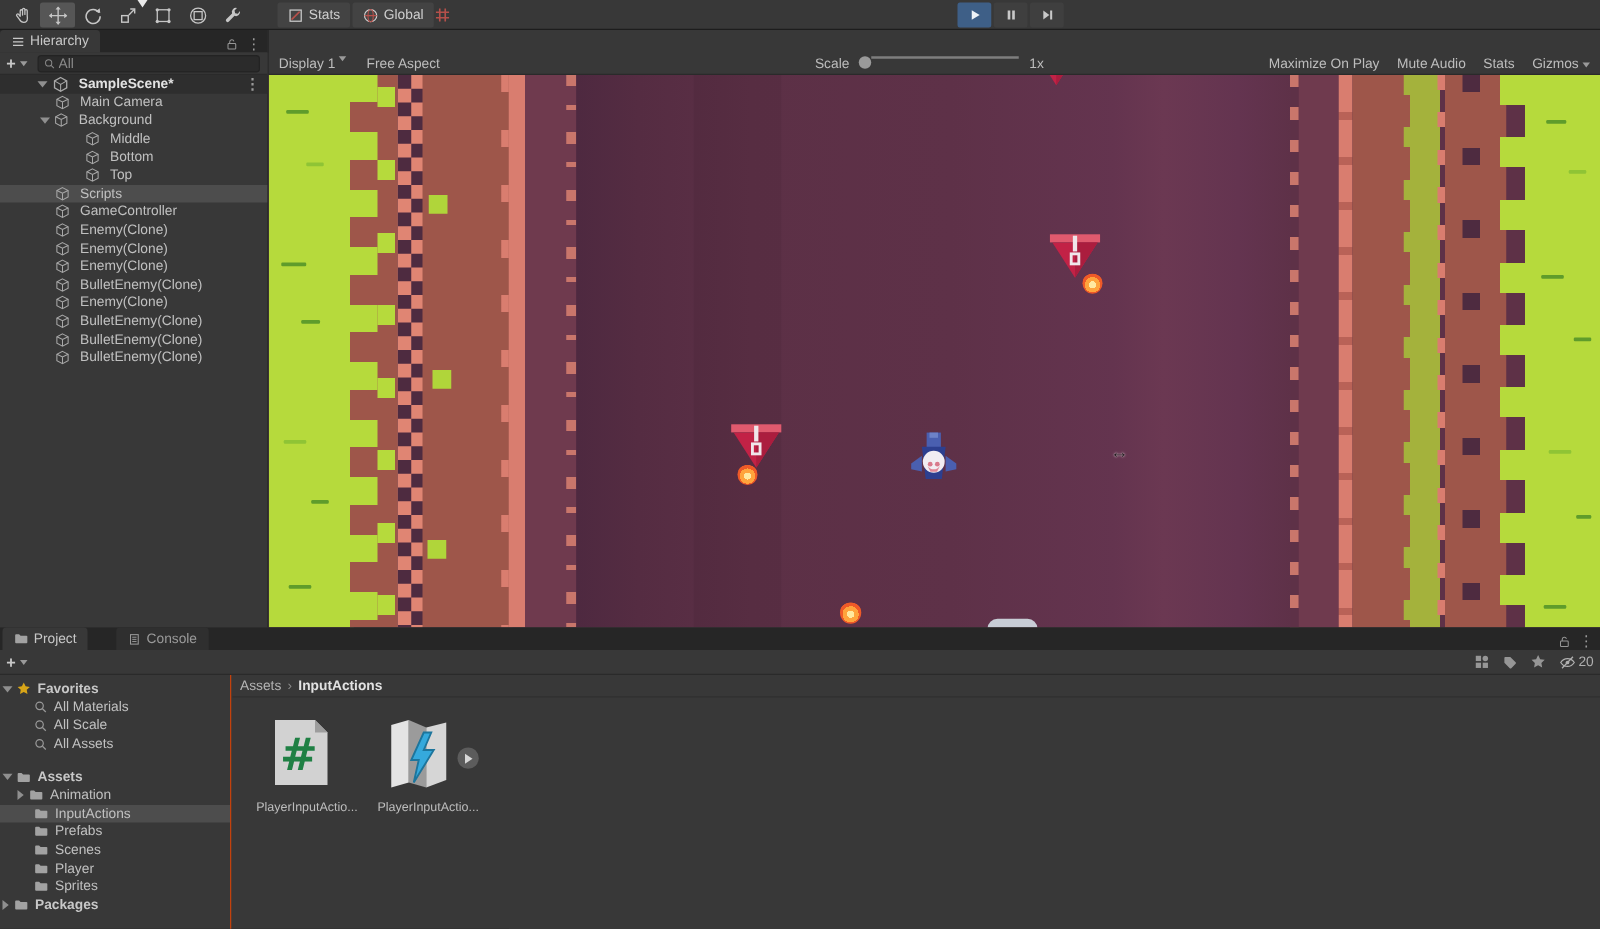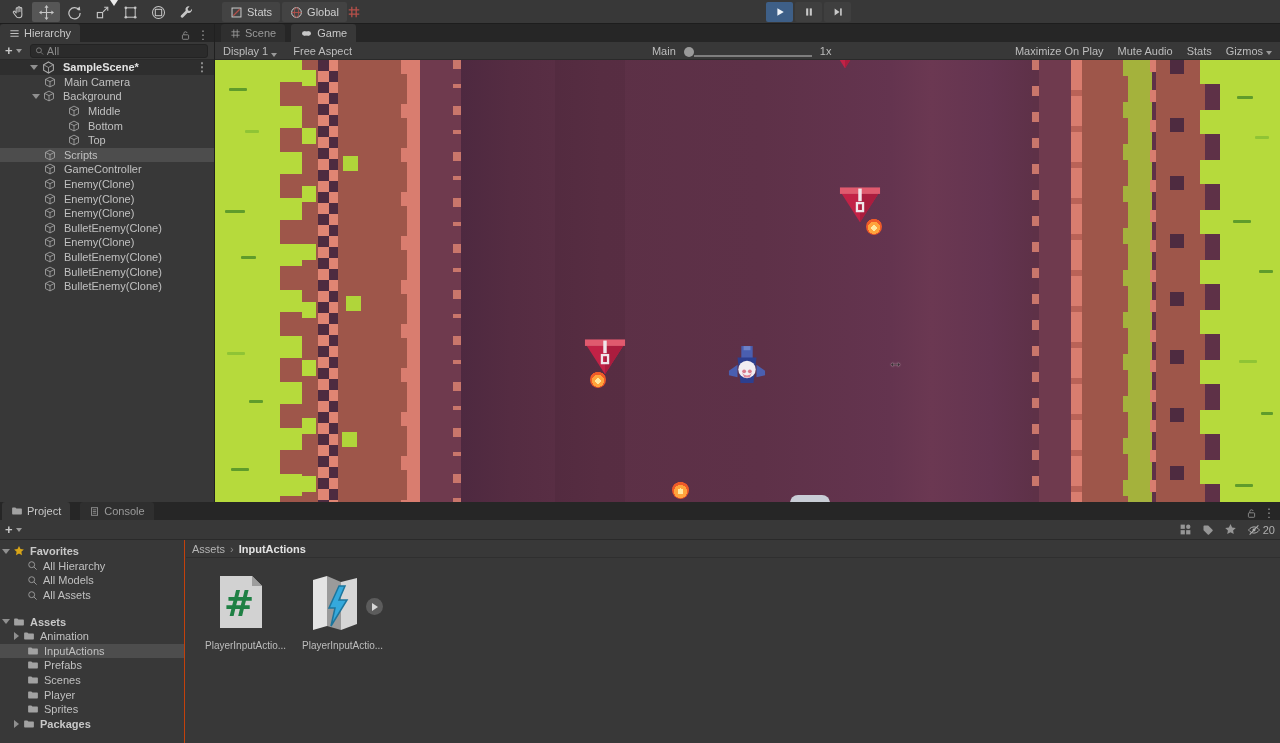--- a/index.html
+++ b/index.html
@@ -21,21 +21,21 @@
     background:#434343; color:#cfcfcf; border-radius:2px; margin-right:2px; }
   .playgroup { position:absolute; left:766px; top:2px; display:flex; gap:2px; }
   .playbtn { width:27px; height:20px; background:#3f3f3f; border-radius:2px;
     display:flex; align-items:center; justify-content:center; color:#c8c8c8; }
   .playbtn.active { background:#3e5f87; color:#eef3f8; }
 
   
   .tabstrip { position:absolute; left:0; top:0; right:0; height:18px; background:#262626;
     display:flex; align-items:flex-end; }
   .tab { height:18px; display:flex; align-items:center; gap:4px; padding:0 9px;
-    background:#2f2f2f; color:#9a9a9a; border-radius:3px 3px 0 0; margin-right:6px; }
+    background:#2f2f2f; color:#9a9a9a; border-radius:3px 3px 0 0; margin-right:19px; }
   .tab.active { background:#383838; color:#c8c8c8; }
   .panelbar { position:absolute; left:0; right:0; height:18px; background:#383838;
     border-bottom:1px solid #2a2a2a; display:flex; align-items:center; }
   .searchpill { height:14px; background:#2b2b2b; border:1px solid #232323; border-radius:3px;
     display:flex; align-items:center; padding:0 4px; color:#8b8b8b; }
   .searchpill input { background:transparent; border:none; outline:none; color:#cfcfcf;
     font-family:"Liberation Sans",sans-serif; font-size:11px; width:100%; }
   .searchpill input::placeholder { color:#8b8b8b; }
   .winicons { margin-left:auto; display:flex; align-items:center; gap:6px; padding-right:5px; color:#969696; }
   .kebab { font-size:12px; color:#9a9a9a; letter-spacing:0; }
@@ -54,21 +54,21 @@
   .h-row { position:relative; height:14.6px; display:flex; align-items:center; color:#c0c0c0; }
   .h-row .lbl { margin-left:8px; white-space:nowrap; }
   .h-row.scene { background:#2e2e2e; color:#e3e3e3; font-weight:bold; }
   .h-row.sel { background:#4d4d4d; }
   .h-ico { color:#a9a9a9; display:flex; }
   .ind1 { padding-left:44px; } .ind2 { padding-left:68px; }
 
   
   #game-panel { position:absolute; left:215px; top:24px; width:1065px; height:478px; background:#383838; }
   #game-controls { top:18px; }
-  .gc-item { display:flex; align-items:flex-end; margin-left:8px; color:#bdbdbd; white-space:nowrap; }
+  .gc-item { display:flex; align-items:flex-start; margin-left:8px; color:#bdbdbd; white-space:nowrap; }
   .gc-right { margin-left:auto; display:flex; align-items:center; gap:14px; padding-right:8px; color:#bdbdbd; }
   #viewport { position:absolute; left:0; top:36px; width:1065px; height:442px; overflow:hidden;
     background:#5e3147; }
   .band { position:absolute; top:0; bottom:0; }
   .dash { position:absolute; height:2.5px; background:#5f9c2b; border-radius:1px; }
   .gblock { position:absolute; width:15px; height:15px; background:#b0d53a; }
   .sprite { position:absolute; }
   .fireball { position:absolute; border-radius:50%;
     background:radial-gradient(circle at 50% 58%, #ffe9a0 0 22%, #ffa43c 22% 48%, #ef5a28 48% 68%, rgba(150,30,20,0) 72%); }
   #resize-cursor { position:absolute; color:#241b20; font-size:15px; font-weight:bold;
@@ -332,45 +332,31 @@
           <svg class="i" width="12" height="12" viewBox="0 0 16 16">
             <use href="#sym-cube"></use>
           </svg>
         </span>
         <span class="lbl">BulletEnemy(Clone)</span>
       </div>
   </div>
 </div>
 
 <div id="game-panel">
-  <div class="tabstrip">
-    <div class="tab" style="margin-left:6px">
-      <svg class="i" width="11" height="11" viewBox="0 0 16 16">
-          <use href="#sym-hash"></use>
-        </svg>
-      <span>Scene</span>
-    </div>
-    <div class="tab active">
-      <svg class="i" width="13" height="11" viewBox="0 0 16 16">
-          <use href="#sym-gamepad"></use>
-        </svg>
-      <span>Game</span>
-    </div>
-  </div>
   <div class="panelbar" id="game-controls">
     <div class="gc-item">
         <span>Display 1</span>
         <span class="caret"></span>
       </div>
     <div class="gc-item" style="margin-left:16px">
         <span>Free Aspect</span>
       </div>
     <span class="caret abs" style="left:624px;top:25px"></span>
     <div class="gc-item" style="margin-left:300px">
-      <span>Main</span>
+      <span>Scale</span>
       <span style="display:inline-block;width:10px;height:10px;border-radius:50%;background:#9a9a9a;margin-left:8px"></span>
       <span style="display:inline-block;width:118px;height:2px;background:#7e7e7e"></span>
       <span style="margin-left:8px">1x</span>
     </div>
     <div class="gc-right">
       <span>Maximize On Play</span>
       <span>Mute Audio</span>
       <span>Stats</span>
       <span><span>Gizmos</span><span class="caret"></span></span>
     </div>
@@ -493,29 +479,29 @@
             </svg>
           </span>
           <span class="lbl">Favorites</span>
         </div>
       <div class="p-row p-ind">
           <span class="mag-ico">
             <svg class="i" width="11" height="11" viewBox="0 0 16 16">
               <use href="#sym-search"></use>
             </svg>
           </span>
-          <span class="lbl">All Hierarchy</span>
+          <span class="lbl">All Materials</span>
         </div>
       <div class="p-row p-ind">
           <span class="mag-ico">
             <svg class="i" width="11" height="11" viewBox="0 0 16 16">
               <use href="#sym-search"></use>
             </svg>
           </span>
-          <span class="lbl">All Models</span>
+          <span class="lbl">All Scale</span>
         </div>
       <div class="p-row p-ind">
           <span class="mag-ico">
             <svg class="i" width="11" height="11" viewBox="0 0 16 16">
               <use href="#sym-search"></use>
             </svg>
           </span>
           <span class="lbl">All Assets</span>
         </div>
       <div style="height:12px"></div>
@@ -570,21 +556,21 @@
           <span class="lbl">Player</span>
         </div>
       <div class="p-row p-ind">
           <span class="folder-ico">
             <svg class="i" width="12" height="12" viewBox="0 0 16 16">
               <use href="#sym-folder"></use>
             </svg>
           </span>
           <span class="lbl">Sprites</span>
         </div>
-      <div class="p-row head" style="padding-left:14px">
+      <div class="p-row head" style="padding-left:2px">
           <span class="fold closed" style="margin-right:4px"></span>
           <span class="folder-ico">
             <svg class="i" width="12" height="12" viewBox="0 0 16 16">
               <use href="#sym-folder"></use>
             </svg>
           </span>
           <span class="lbl">Packages</span>
         </div>
     </div>
     <div id="pfiles">

